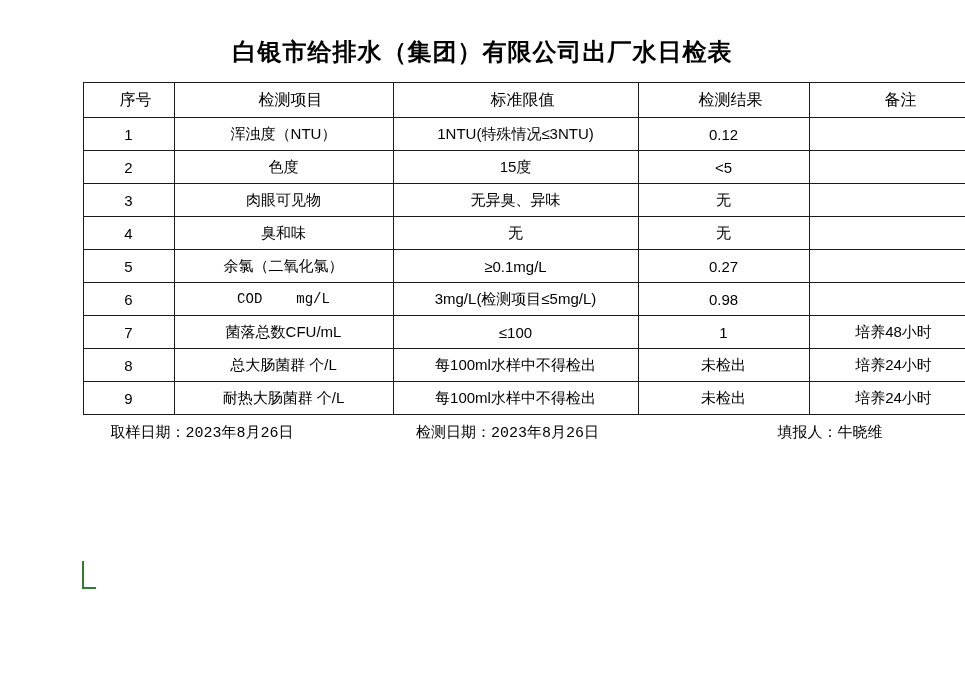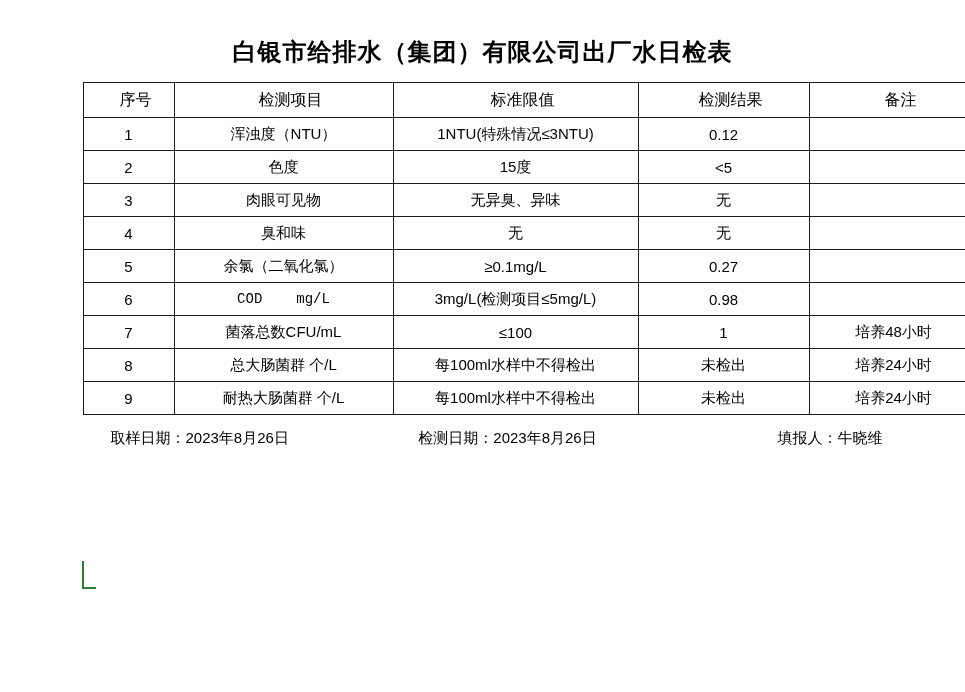--- a/index.html
+++ b/index.html
@@ -65,24 +65,24 @@
     gap: 34px;
     font-family: "Liberation Mono", "DejaVu Sans Mono", monospace;
     font-size: 14px;
   }
   .num {
     font-family: "Liberation Mono", "DejaVu Sans Mono", monospace;
     font-size: 14px;
   }
   .footer {
     width: 800px;
-    margin: 14px auto 0 auto;
+    margin: 8px auto 0 auto;
     display: flex;
     font-size: 15px;
-    font-family: Liberation Sans, sans-serif;
+    font-family: Liberation Mono, monospace;
   }
   .footer .f1 { width: 290px; text-align: left; padding-left: 28px; box-sizing: border-box;}
   .footer .f2 { width: 270px; text-align: center; }
   .footer .f3 { width: 240px; text-align: right; padding-left: 10px; box-sizing: border-box;}
   .corner-mark {
     position: absolute;
     left: 82px;
     top: 525px;
     width: 12px;
     height: 26px;

